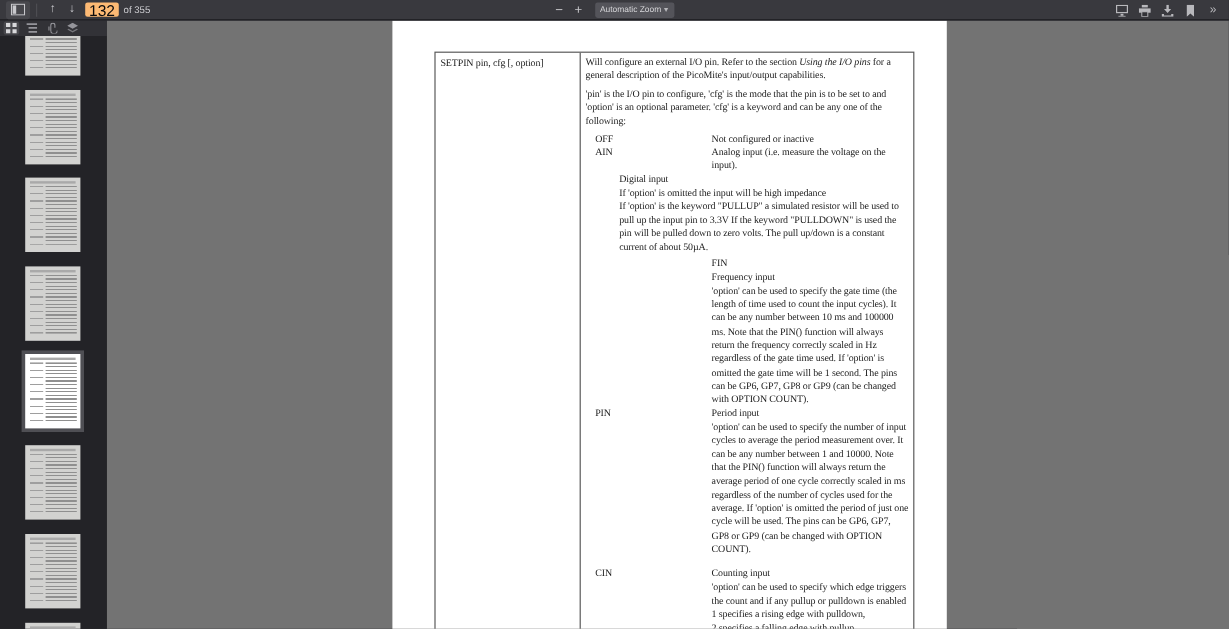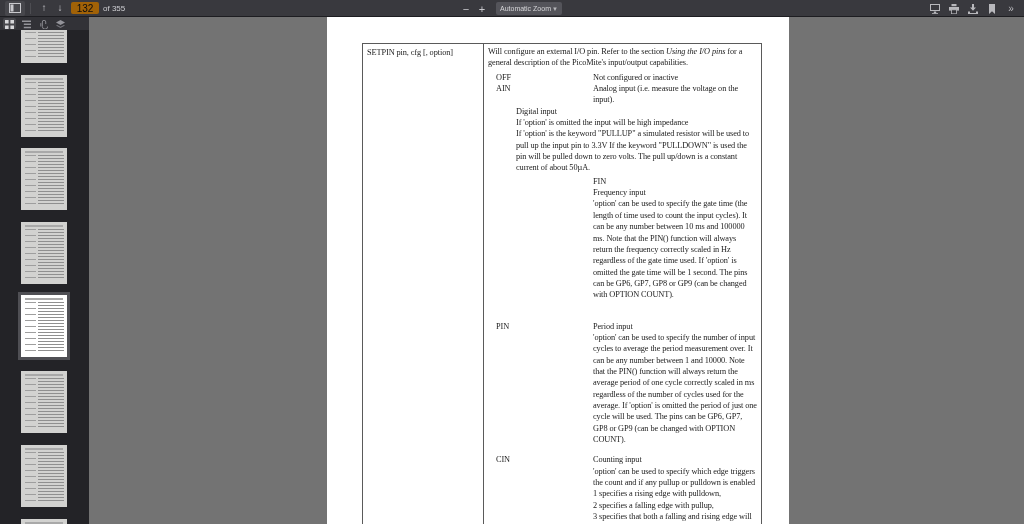--- a/index.html
+++ b/index.html
@@ -9,22 +9,22 @@
   
   .toolbar { position:absolute; left:0; top:0; width:1024px; height:17px;
              background:#39393e; border-bottom:1px solid #1d1d21; z-index:30;
              display:flex; align-items:center; }
   .tb-btn { height:15px; min-width:16px; display:flex; align-items:center; justify-content:center;
             color:#c2c2c6; cursor:pointer; border-radius:2px; }
   .tb-btn svg { display:block; }
   .toggle-btn { margin-left:5px; width:20px; background:#47474c; }
   .tb-sep { width:1px; height:11px; background:#4d4d52; margin:0 5px; }
   .arrow-glyph { font-size:10px; line-height:10px; color:#c8c8cc; }
-  .page-input { width:28px; height:12px; background:#a16207; border:none; border-radius:2px;
-                font-size:10px; text-align:center; color:#0c0c0d; margin:0 4px 0 3px;
+  .page-input { width:28px; height:12px; background:#fdba74; border:none; border-radius:2px;
+                font-size:13px; text-align:center; color:#0c0c0d; margin:0 4px 0 3px;
                 font-family:"Liberation Sans", sans-serif; }
   .page-count { font-size:8px; color:#cfcfd3; }
   .zoom-group { position:absolute; left:458px; top:0; height:17px; display:flex; align-items:center; }
   .zoom-glyph { font-size:11px; color:#c8c8cc; }
   .zoom-select { margin-left:6px; width:66px; height:13px; background:#54545a; border-radius:2px;
                  display:flex; align-items:center; justify-content:space-between;
                  padding:0 4px; cursor:pointer; }
   .zoom-select .zlabel { font-size:7px; color:#d7d7da; white-space:nowrap; }
   .zoom-select .chev { font-size:6px; color:#b6b6ba; }
   .right-group { position:absolute; right:5px; top:0; height:17px; display:flex; align-items:center; gap:3px; }
@@ -59,21 +59,21 @@
                border:1px solid #5a5a5a; display:flex; }
   .cell-left { width:121px; border-right:1px solid #5a5a5a; padding:3px 2px 0 4px; }
   .cell-right { flex:1; padding:2px 4px 0 4px; }
   .para + .para { margin-top:4px; }
   .kw-list { margin-top:3px; }
   .kw-row { display:flex;gap:36px; }
   .kw-term { width:41px; padding-left:8px; flex:none; }
   .kw-body { flex:1; white-space:pre-line;padding-left:28px; }
   .fin-head .fin-label { display:inline-block; width:132px; }
   .row-fin { margin-top:2px; }
-  .row-pin { margin-top:20px; }
+  .row-pin { margin-top:0; }
   .row-cin { margin-top:9px; }
   .ital { font-style:italic; }
 </style>
 </head>
 <body>
 
 <div class="toolbar">
   <div class="tb-btn toggle-btn">
     <span>
       <svg width="12" height="10" viewBox="0 0 12 10">
@@ -219,20 +219,21 @@
   </div>
 
 <div class="viewer">
   <div class="pdf-page doc">
     <div class="cmd-table">
       <div class="cell-left">
         <span>SETPIN pin, cfg [, option]</span>
       </div>
       <div class="cell-right">
         <div class="para"><span>Will configure an external I/O pin.  Refer to the section </span><span class="ital">Using the I/O pins</span><span> for a general description of the PicoMite's input/output capabilities.</span></div>
+        <div class="para">'pin' is the I/O pin to configure, 'cfg' is the mode that the pin is to be set to and 'option' is an optional parameter.  'cfg' is a keyword and can be any one of the following:</div>
         <div class="kw-list" id="kw-rows">
             <div class="kw-row row-off">
               <div class="kw-term">OFF</div>
               <div class="kw-body">Not configured or inactive</div>
             </div>
             <div class="kw-row row-ain">
               <div class="kw-term">AIN</div>
               <div class="kw-body">Analog input (i.e. measure the voltage on the input).</div>
             </div>
             <div class="kw-row row-din">

